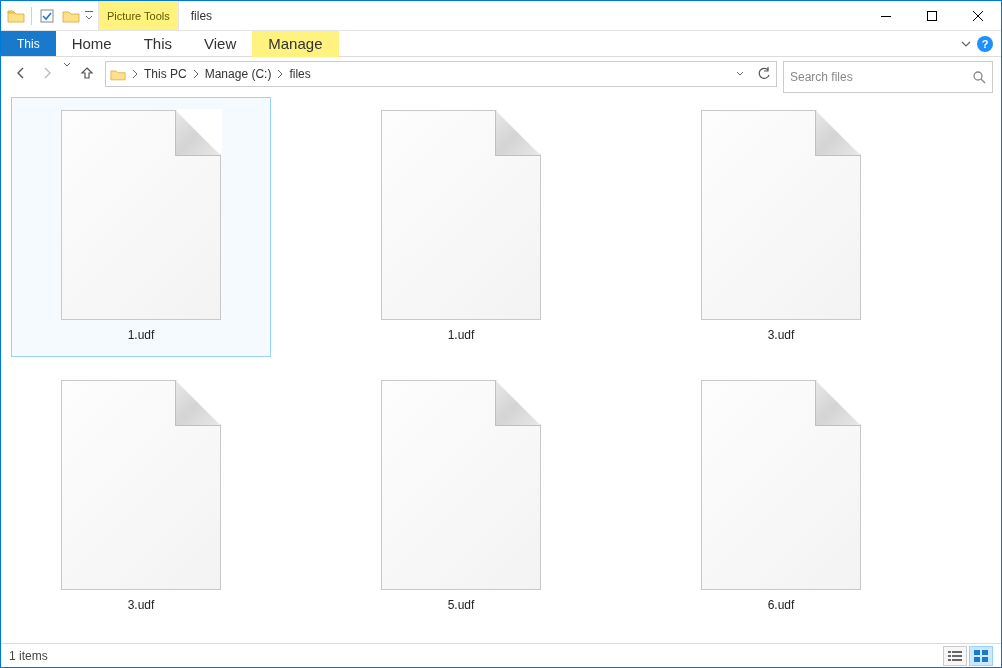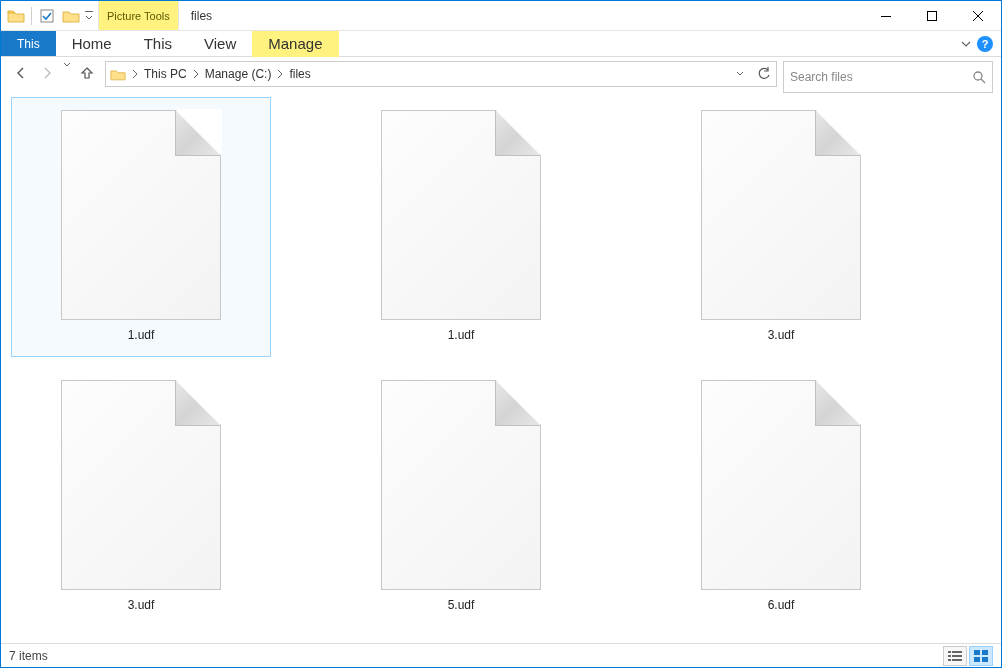--- a/index.html
+++ b/index.html
@@ -250,21 +250,21 @@
           <div class="file-page"></div>
           <div class="file-cut"></div>
           <div class="file-fold"></div>
         </div>
         <div class="file-label">6.udf</div>
       </div>
     </div>
 </div>
 
 <div class="statusbar">
-  <span>7 items</span>
+  <span>1 items</span>
   <div class="spacer"></div>
   <div class="status-right">
     <div class="view-btn">
       <svg width="14" height="12" viewBox="0 0 14 12">
           <rect x="0" y="1" width="3" height="2" fill="#666"></rect>
           <rect x="4" y="1" width="10" height="2" fill="#666"></rect>
           <rect x="0" y="5" width="3" height="2" fill="#666"></rect>
           <rect x="4" y="5" width="10" height="2" fill="#666"></rect>
           <rect x="0" y="9" width="3" height="2" fill="#666"></rect>
           <rect x="4" y="9" width="10" height="2" fill="#666"></rect>

